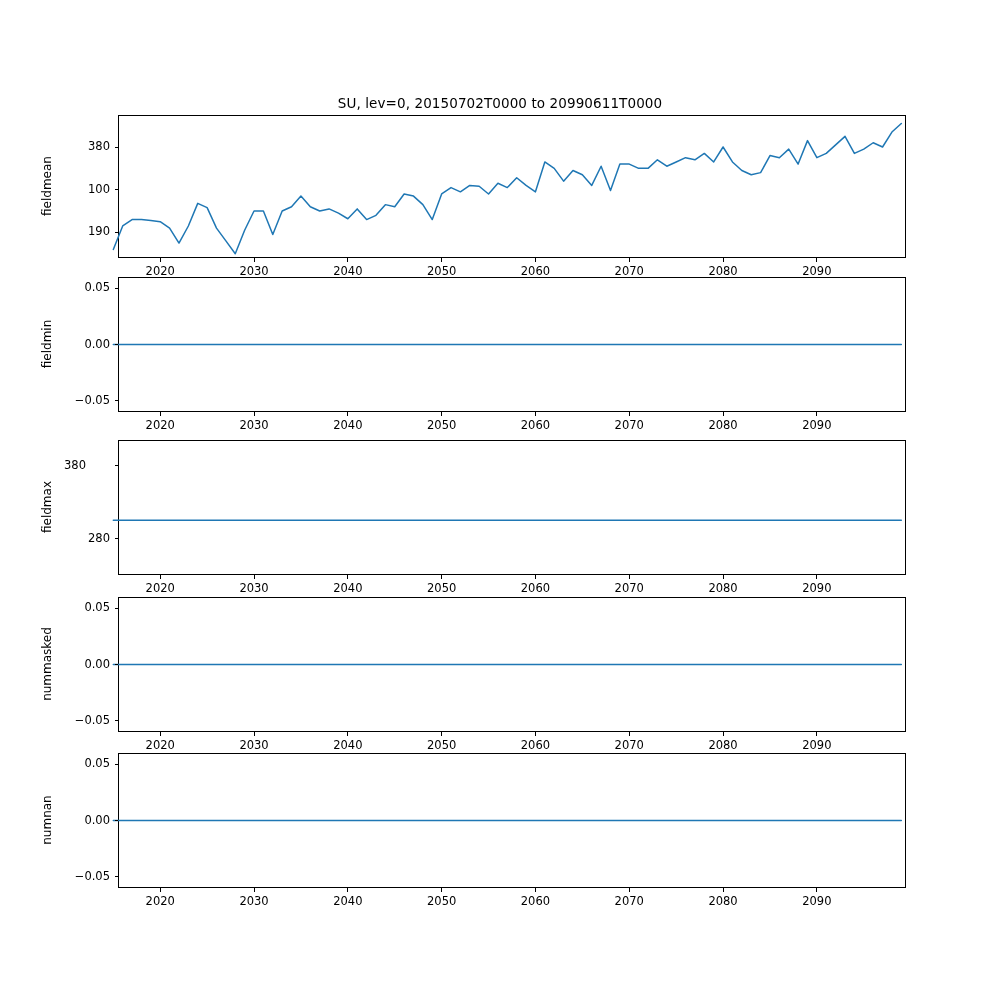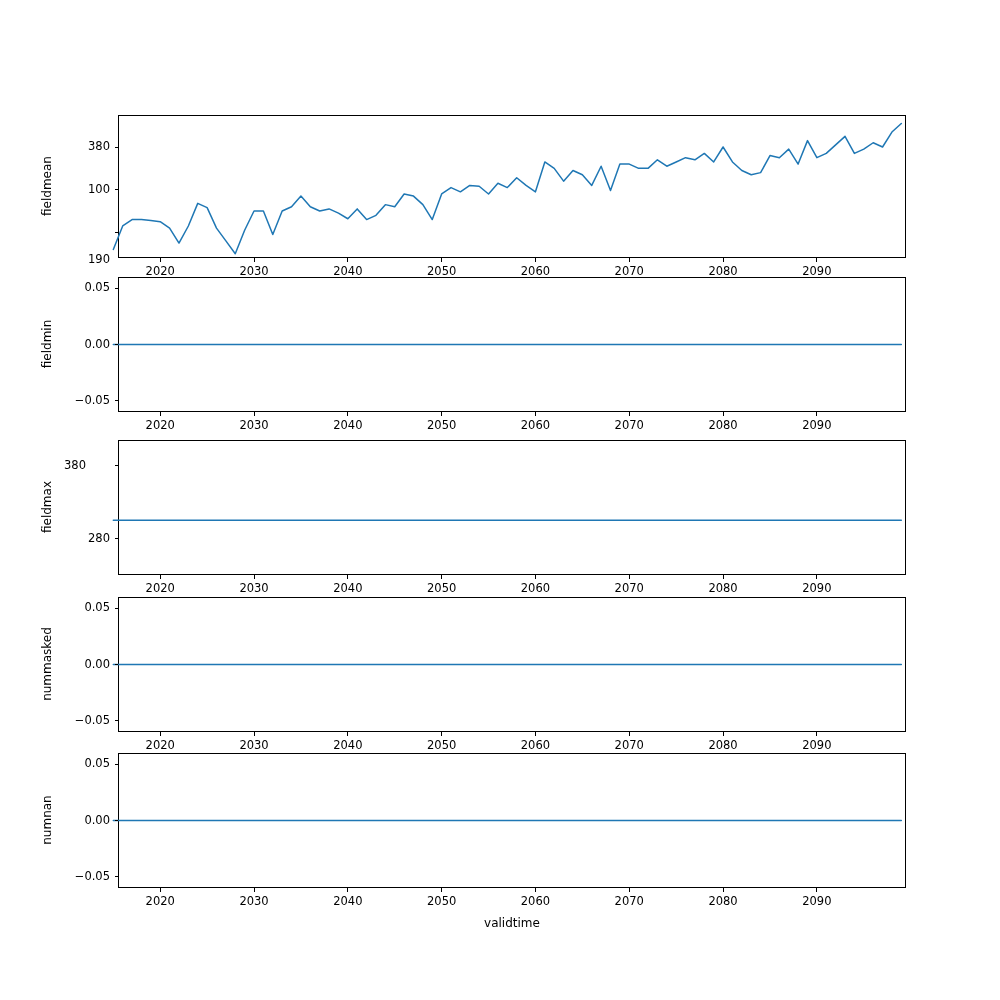--- a/index.html
+++ b/index.html
@@ -81,28 +81,29 @@
     position: absolute;
     left: 0;
     top: 0;
     overflow: visible;
   }
 </style>
 </head>
 <body>
 
 <div id="figure">
+  <div class="fig-title">SU, lev=0, 20150702T0000 to 20990611T0000</div>
   <div id="panels">
       <div class="panel" style="left: 118px; top: 115px; width: 788px; height: 143px;">
         <div class="axes-frame"></div>
         <svg class="plot-svg" width="788" height="143" viewBox="0 0 788 143">
           <path d="M-4.69 134.46 L4.69 110.99 L14.07 104.58 L23.45 104.58 L32.83 105.44 L42.21 106.72 L51.60 113.12 L60.98 128.06 L70.36 110.99 L79.74 88.36 L89.12 92.63 L98.50 113.12 L107.88 125.93 L117.26 138.73 L126.64 115.25 L136.02 96.04 L145.40 96.04 L154.79 119.52 L164.17 96.04 L173.55 91.78 L182.93 81.10 L192.31 91.78 L201.69 96.04 L211.07 93.91 L220.45 98.18 L229.83 103.73 L239.21 93.91 L248.60 104.58 L257.98 100.31 L267.36 89.64 L276.74 91.78 L286.12 78.97 L295.50 81.10 L304.88 89.64 L314.26 104.58 L323.64 78.97 L333.02 72.57 L342.40 76.84 L351.79 70.43 L361.17 71.29 L370.55 78.97 L379.93 68.30 L389.31 72.57 L398.69 62.75 L408.07 70.43 L417.45 76.84 L426.83 46.96 L436.21 53.36 L445.60 66.16 L454.98 55.49 L464.36 59.76 L473.74 70.43 L483.12 51.22 L492.50 75.56 L501.88 49.09 L511.26 49.09 L520.64 53.36 L530.02 53.36 L539.40 44.82 L548.79 51.22 L558.17 46.96 L567.55 42.69 L576.93 44.82 L586.31 38.42 L595.69 46.96 L605.07 32.01 L614.45 46.96 L623.83 55.49 L633.21 59.76 L642.60 57.63 L651.98 40.55 L661.36 42.69 L670.74 34.15 L680.12 49.09 L689.50 25.61 L698.88 42.69 L708.26 38.42 L717.64 29.88 L727.02 21.34 L736.40 38.42 L745.79 34.15 L755.17 27.75 L764.55 32.01 L773.93 17.07 L783.31 8.54" fill="none" stroke="#1f77b4" stroke-width="1.5" stroke-linejoin="round" stroke-linecap="round"></path>
         </svg>
         <div class="tick-mark" style="left: -3.5px; top: 116.888px; width: 3.5px; height: 1px;"></div>
-        <div class="ytick-label" style="right: 796px; top: 109.388px; width: 70px; margin-top: 28px;">190</div>
+        <div class="ytick-label" style="right: 796px; top: 109.388px; width: 70px;">190</div>
         <div class="tick-mark" style="left: -3.5px; top: 74.2015px; width: 3.5px; height: 1px;"></div>
         <div class="ytick-label" style="right: 796px; top: 66.7015px; width: 70px;">100</div>
         <div class="tick-mark" style="left: -3.5px; top: 31.5149px; width: 3.5px; height: 1px;"></div>
         <div class="ytick-label" style="right: 796px; top: 24.0149px; width: 70px;">380</div>
         <div class="tick-mark" style="left: 41.7143px; top: 143px; width: 1px; height: 3.5px;"></div>
         <div class="xtick-label" style="left: 2.21429px; top: 149px; width: 80px;">2020</div>
         <div class="tick-mark" style="left: 135.524px; top: 143px; width: 1px; height: 3.5px;"></div>
         <div class="xtick-label" style="left: 96.0238px; top: 149px; width: 80px;">2030</div>
         <div class="tick-mark" style="left: 229.333px; top: 143px; width: 1px; height: 3.5px;"></div>
         <div class="xtick-label" style="left: 189.833px; top: 149px; width: 80px;">2040</div>
@@ -226,14 +227,13 @@
         <div class="xtick-label" style="left: 377.452px; top: 141px; width: 80px;">2060</div>
         <div class="tick-mark" style="left: 510.762px; top: 135px; width: 1px; height: 3.5px;"></div>
         <div class="xtick-label" style="left: 471.262px; top: 141px; width: 80px;">2070</div>
         <div class="tick-mark" style="left: 604.571px; top: 135px; width: 1px; height: 3.5px;"></div>
         <div class="xtick-label" style="left: 565.071px; top: 141px; width: 80px;">2080</div>
         <div class="tick-mark" style="left: 698.381px; top: 135px; width: 1px; height: 3.5px;"></div>
         <div class="xtick-label" style="left: 658.881px; top: 141px; width: 80px;">2090</div>
         <div class="ylabel" style="width: 135px; left: -139.5px; top: 59.5px;">numnan</div>
       </div>
     </div>
-  <div class="xlabel" id="xlabel-el" style="left: 118px; width: 788px; top: 916px;">validtime</div>
 </div>
 
 </body></html>

